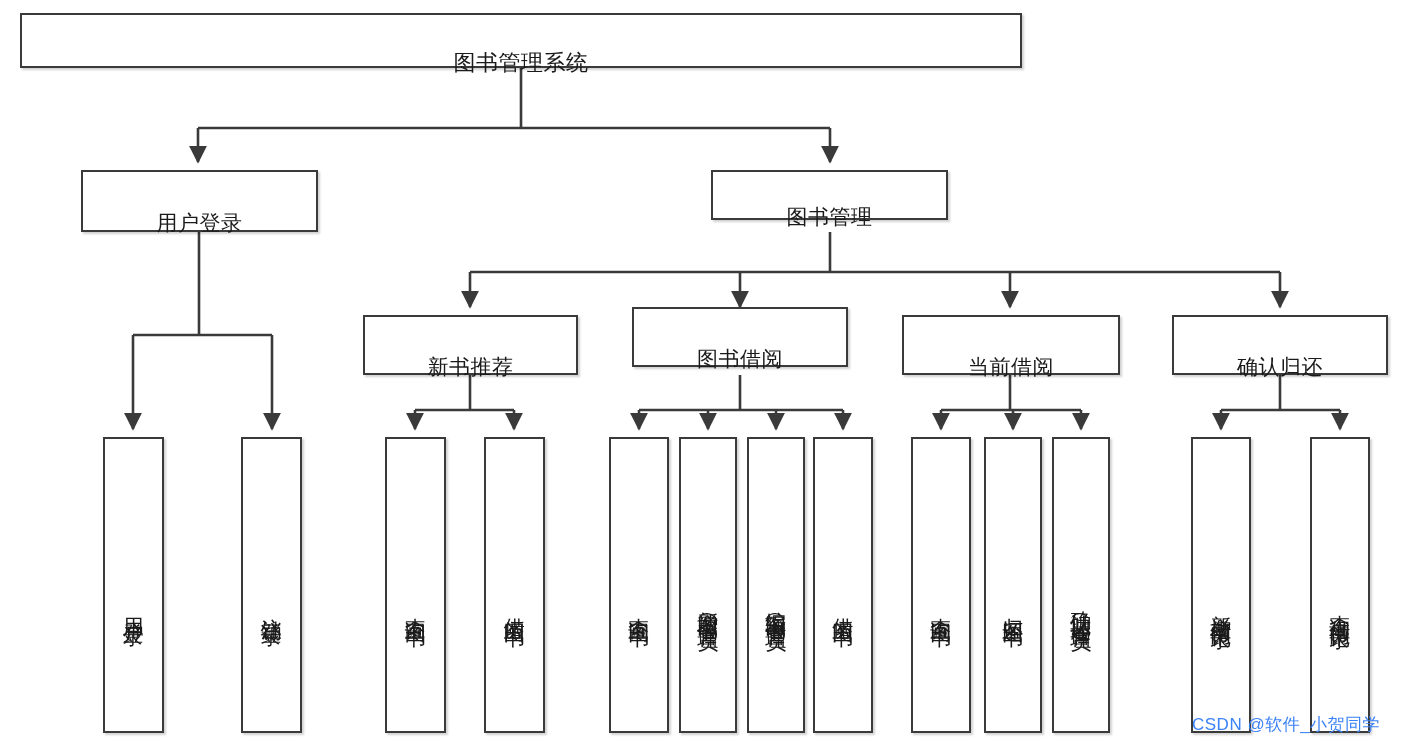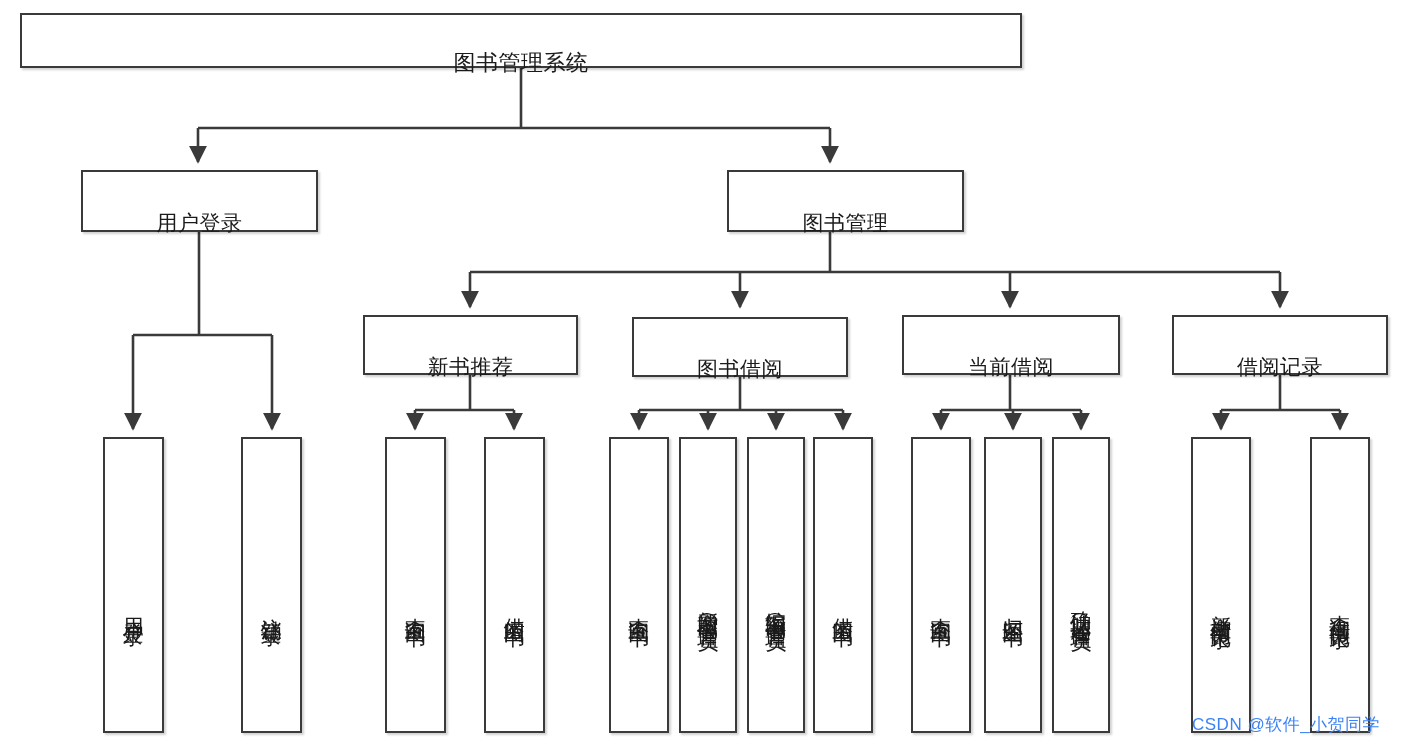--- a/index.html
+++ b/index.html
@@ -121,35 +121,35 @@
     </g>
   </svg>
 
   <div class="node root" style="left:20px; top:13px; width:1002px; height:55px;">
     <span class="label">图书管理系统</span>
   </div>
 
   <div class="node" style="left:81px; top:170px; width:237px; height:62px;">
     <span class="label">用户登录</span>
   </div>
-  <div class="node" style="left:727px; top:170px; width:237px; height:62px;">
+  <div class="node" style="left:711px; top:170px; width:237px; height:50px;">
     <span class="label">图书管理</span>
   </div>
 
   <div class="node" style="left:363px; top:315px; width:215px; height:60px;font-family:Liberation Serif, serif;">
     <span class="label">新书推荐</span>
   </div>
-  <div class="node" style="left:632px; top:317px; width:216px; height:60px;">
+  <div class="node" style="left:632px; top:307px; width:216px; height:60px;">
     <span class="label">图书借阅</span>
   </div>
   <div class="node" style="left:902px; top:315px; width:218px; height:60px;">
     <span class="label">当前借阅</span>
   </div>
   <div class="node" style="left:1172px; top:315px; width:216px; height:60px;">
-    <span class="label">借阅记录</span>
+    <span class="label">确认归还</span>
   </div>
 
   <div class="node vert" style="left:103px; top:437px; width:61px; height:296px;">
     <span class="label">用户登录</span>
   </div>
   <div class="node vert" style="left:241px; top:437px; width:61px; height:296px;">
     <span class="label">注销登录</span>
   </div>
 
   <div class="node vert" style="left:385px; top:437px; width:61px; height:296px;">

